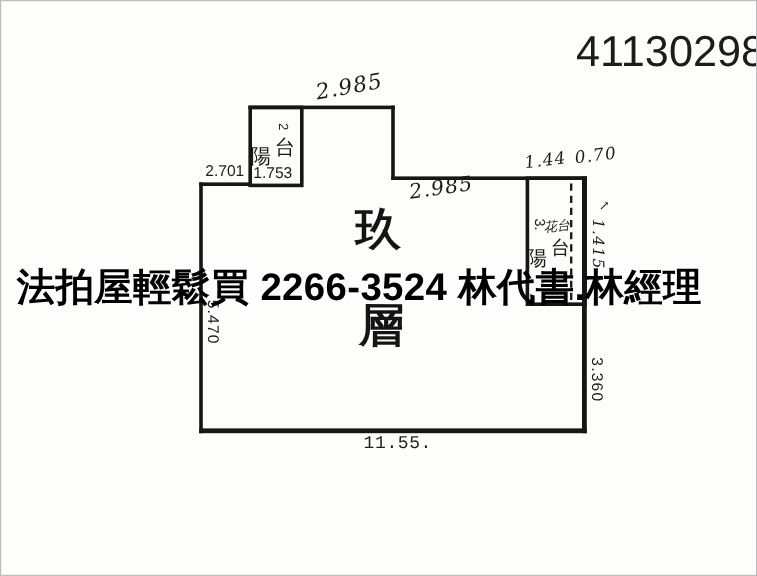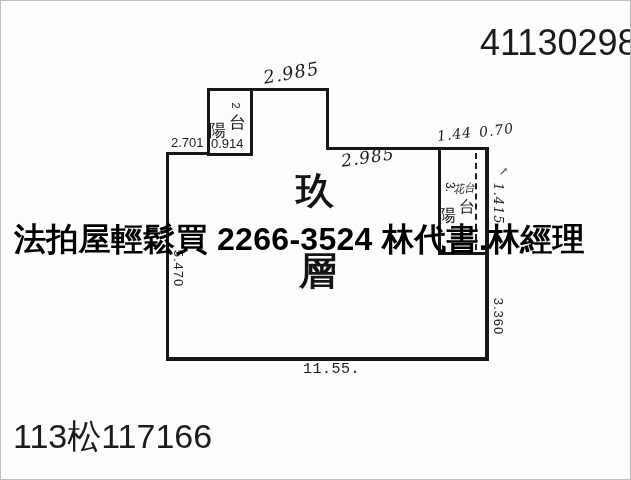--- a/index.html
+++ b/index.html
@@ -34,21 +34,21 @@
   <div class="wall" style="left:165px;top:151px;width:3px;height:209px;"></div>
   <div class="wall" style="left:165px;top:151px;width:44px;height:3px;"></div>
   <div class="wall" style="left:165px;top:356px;width:323px;height:4px;"></div>
   <div class="wall" style="left:484px;top:146px;width:4px;height:214px;"></div>
 
   <div class="box" style="left:206px;top:87px;width:46px;height:68px;"></div>
   <div class="box" style="left:437px;top:146px;width:51px;height:108px;"></div>
   <div class="dashedline" style="left:474px;top:152px;height:97px;"></div>
 
   <div class="lbl printed" style="left:170px;top:135px;font-size:13px;">2.701</div>
-  <div class="lbl printed" style="left:210px;top:136px;font-size:13px;">0.914</div>
+  <div class="lbl printed" style="left:210px;top:136px;font-size:13px;">1.753</div>
   <div class="lbl printed" style="left:302px;top:361px;font-size:15px;letter-spacing:0.5px;font-family:Liberation Mono, monospace;">11.55.</div>
 
   <div class="lbl printed vtext" style="left:143px;top:261px;width:68px;font-size:13px;letter-spacing:1px;">5.470</div>
   <div class="lbl printed vtext" style="left:463px;top:309px;width:68px;font-size:13px;letter-spacing:1px;">3.360</div>
 
   <div class="lbl hand" style="left:262px;top:63px;font-size:18px;transform:rotate(-10deg);">2.985</div>
   <div class="lbl hand" style="left:340px;top:148px;font-size:17px;transform:rotate(-8deg);">2.985</div>
   <div class="lbl hand" style="left:436px;top:126px;font-size:14px;transform:rotate(-7deg);">1.44</div>
   <div class="lbl hand" style="left:478px;top:122px;font-size:14px;transform:rotate(-7deg);">0.70</div>
   <div class="lbl hand vtext" style="left:464px;top:196px;width:66px;font-size:13px;">1.415</div>
@@ -61,17 +61,16 @@
 
   <div class="lbl printed vtext" style="left:442px;top:180px;width:14px;font-size:12px;">3.</div>
   <span class="balcony-char" style="left:438px;top:203px;font-size:17px;">陽</span>
   <span class="balcony-char" style="left:458px;top:196px;font-size:16px;">台</span>
   <div class="lbl hand" style="left:452px;top:182px;font-size:11px;transform:rotate(-6deg);letter-spacing:0;">花台</div>
 
   <div class="lbl cjk-brush" style="left:295px;top:171px;font-size:38px;">玖</div>
   <div class="lbl cjk-brush" style="left:298px;top:251px;font-size:38px;">層</div>
 
   <div class="lbl printed" style="left:479px;top:24px;font-size:36px;color:#1c1c1c;">41130298</div>
-  <div class="lbl printed" style="left:12px;top:418px;font-size:34px;color:#1c1c1c;">113松117166</div>
 
   <div id="watermark" style="color: #000000;">法拍屋輕鬆買  2266-3524  林代書.林經理</div>
 
 </div>
 
 </body></html>

